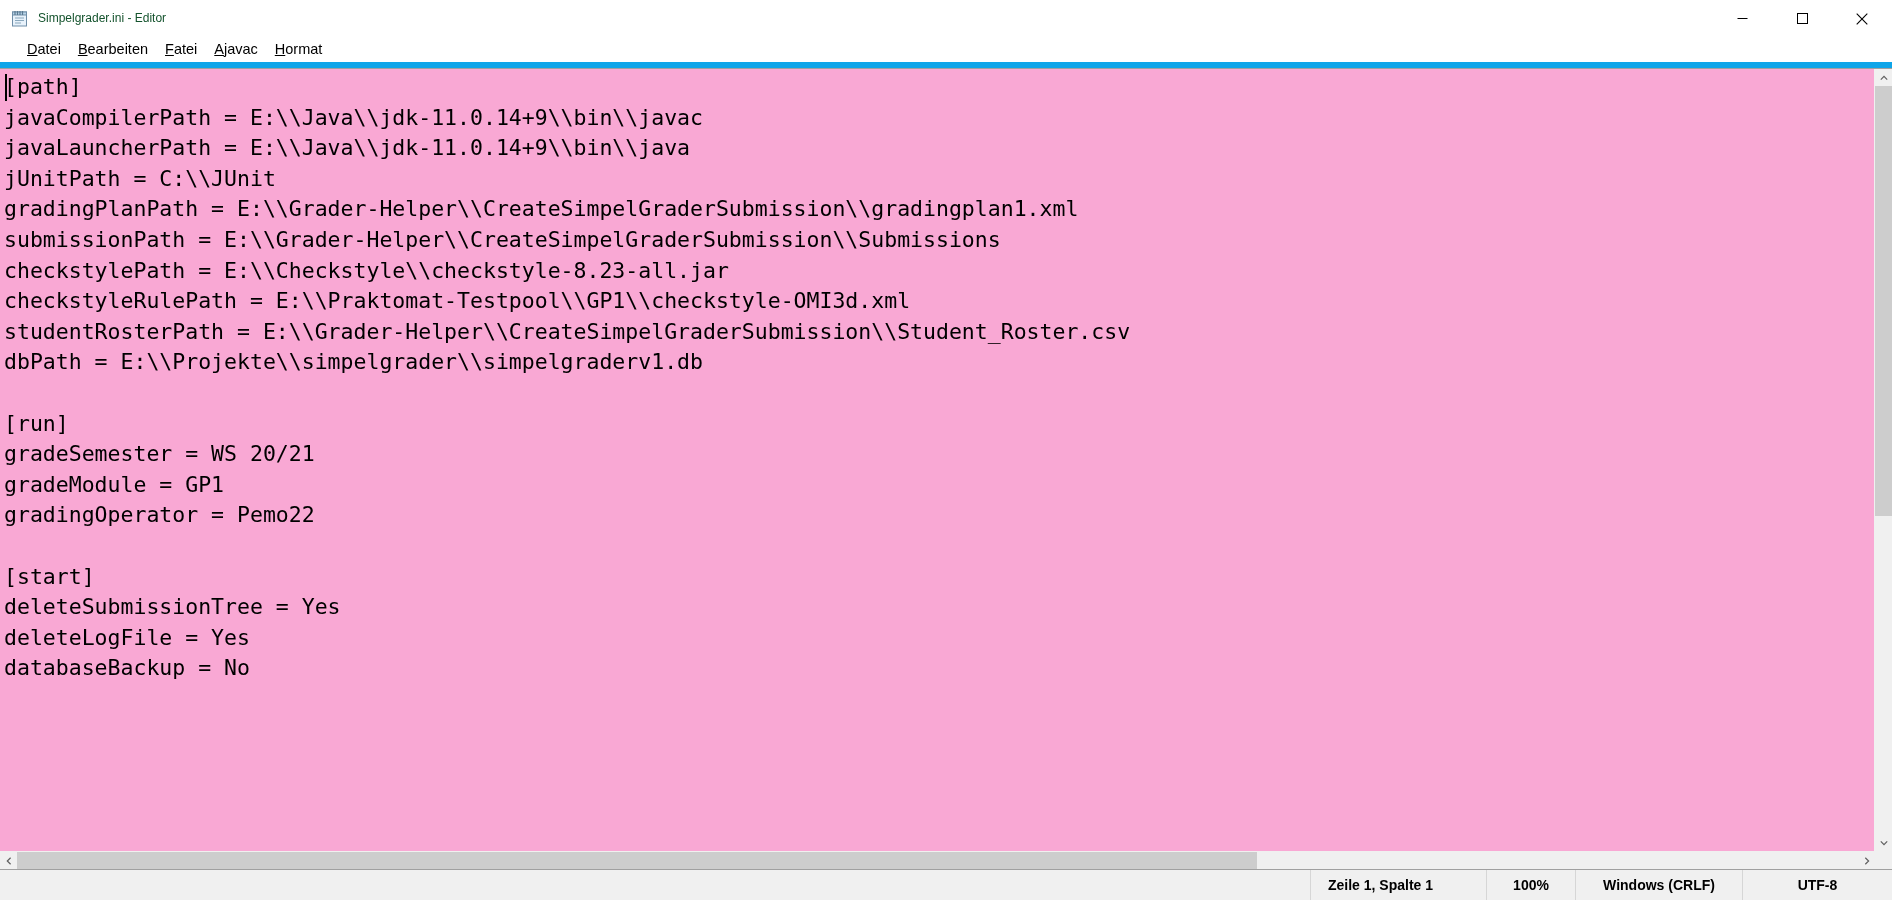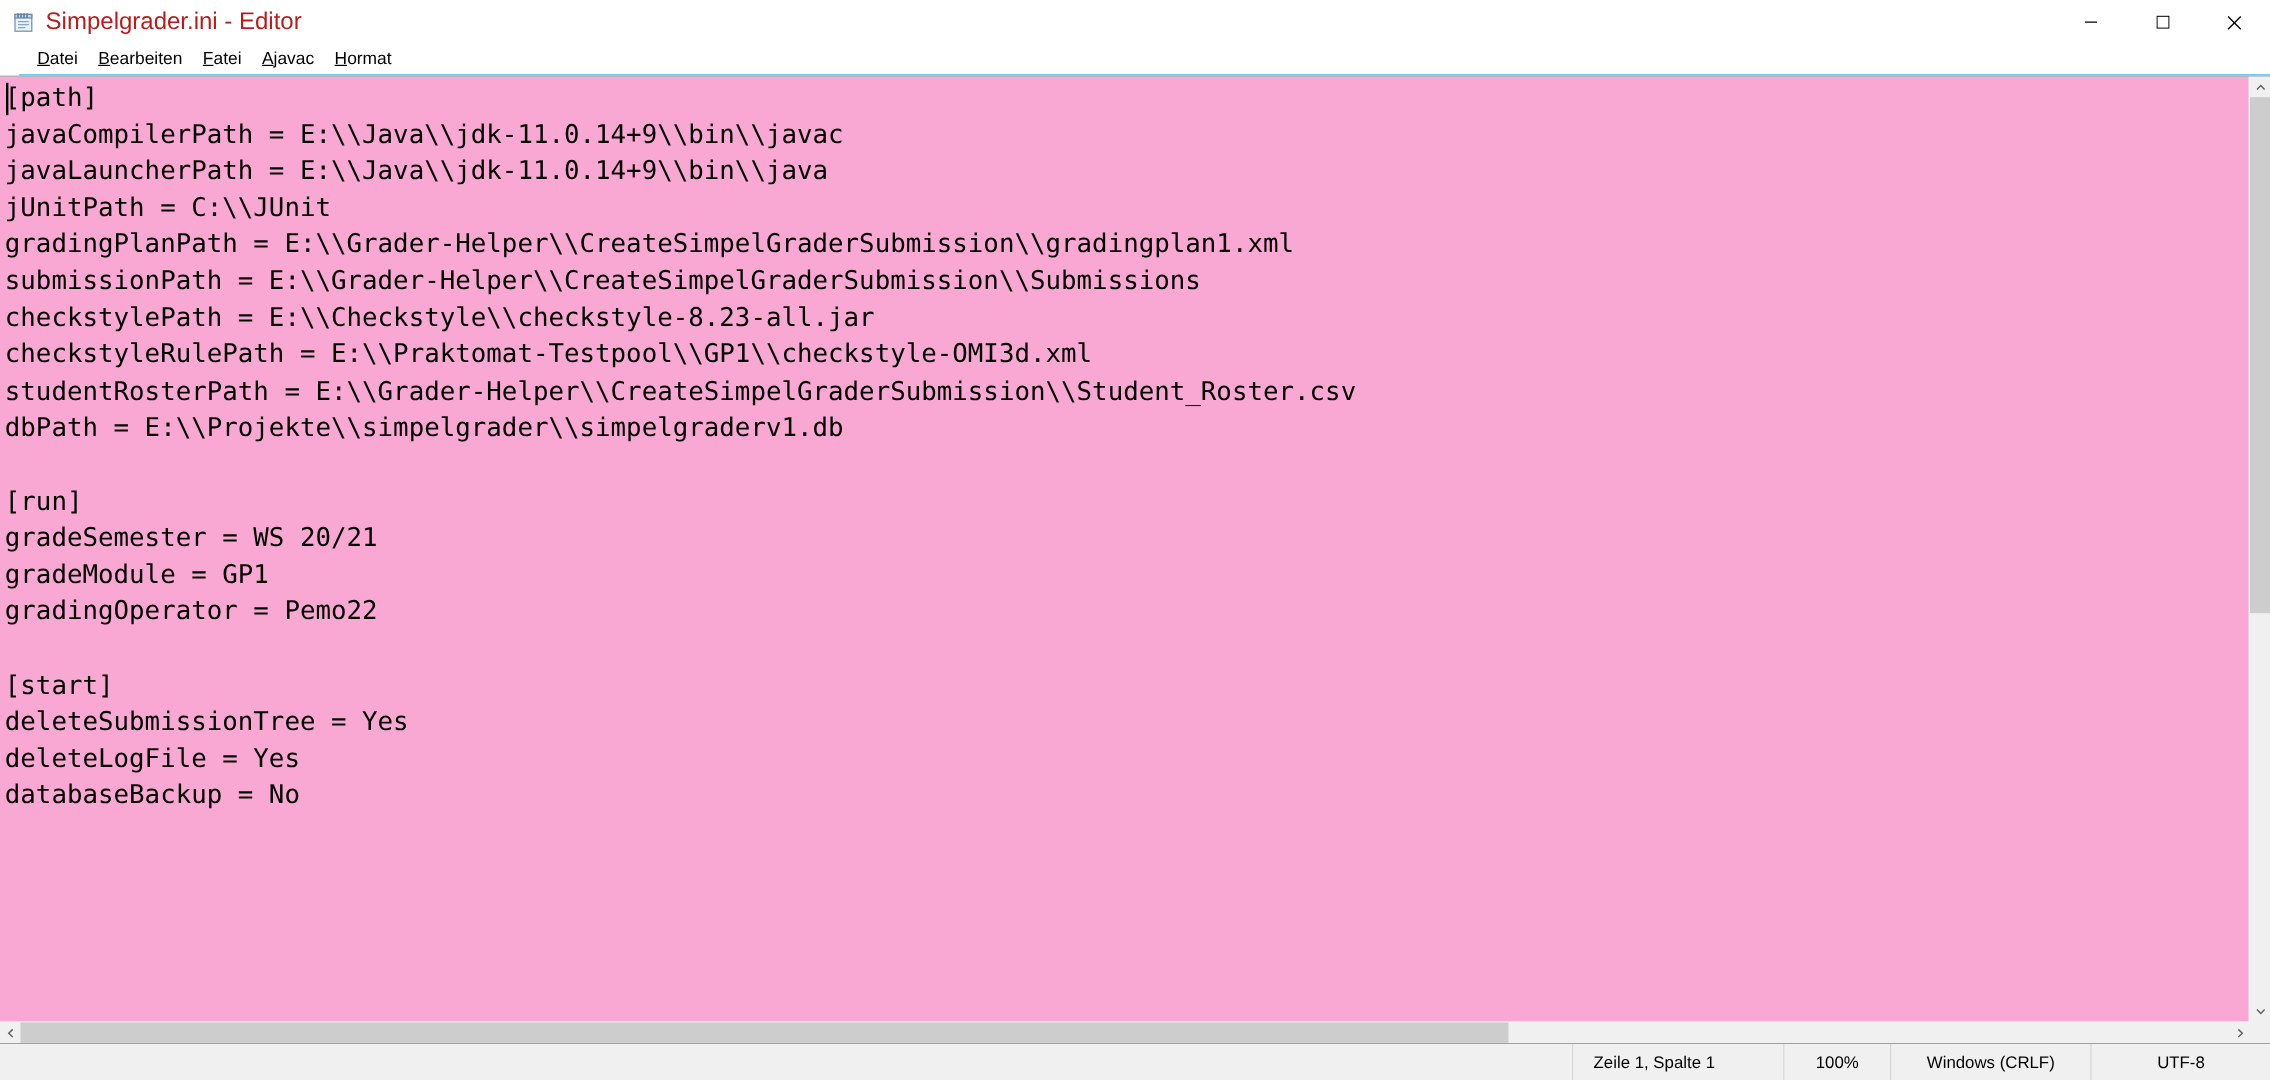--- a/index.html
+++ b/index.html
@@ -38,22 +38,22 @@
     padding-left: 10px;
     gap: 9px;
   }
   .app-icon {
     width: 19px;
     height: 19px;
     position: relative;
     flex: 0 0 auto;
   }
   .title-text {
-    font-size: 20px;
-    color: #b91c1c;
+    font-size: 12px;
+    color: #14532d;
     line-height: 19px;
     white-space: nowrap;
     font-family: "Liberation Sans", sans-serif;
   }
   .caption-buttons {
     position: absolute;
     right: 0;
     top: 0;
     height: 37px;
     display: flex;
@@ -69,23 +69,22 @@
     padding: 0;
   }
 
   
   .menubar {
     height: 25px;
     min-height: 25px;
     background: #ffffff;
     display: flex;
     align-items: center;
-    padding-left: 7px;
-    border-bottom: 1px solid #0ea5e9;
-    margin-left: 16px;
+    padding-left: 19px;
+    border-bottom: 6px solid #0ea5e9;
   }
   .menu-item {
     font-size: 14.5px;
     color: #000000;
     padding: 2px 9px 2px 8px;
     line-height: 17px;
     white-space: nowrap;
     font-family: "Liberation Sans", sans-serif;
     cursor: default;
   }
@@ -211,20 +210,21 @@
     font-size: 14px;
     color: #000000;
   }
   .status-cell {
     display: flex;
     align-items: center;
     border-left: 1px solid #d6d6d6;
     padding: 0 12px;
     white-space: nowrap;
     font-family: "Liberation Sans", sans-serif;
+    font-weight: bold;
   }
   .status-cell.c-pos { width: 146px; justify-content: flex-start; padding-left: 17px; }
   .status-cell.c-zoom { width: 64px; justify-content: center; }
   .status-cell.c-eol { width: 142px; justify-content: center; text-align: center; }
   .status-cell.c-enc { width: 125px; justify-content: center; }
   .status-spacer {
     flex: 1 1 auto;
   }
 </style>
 </head>

